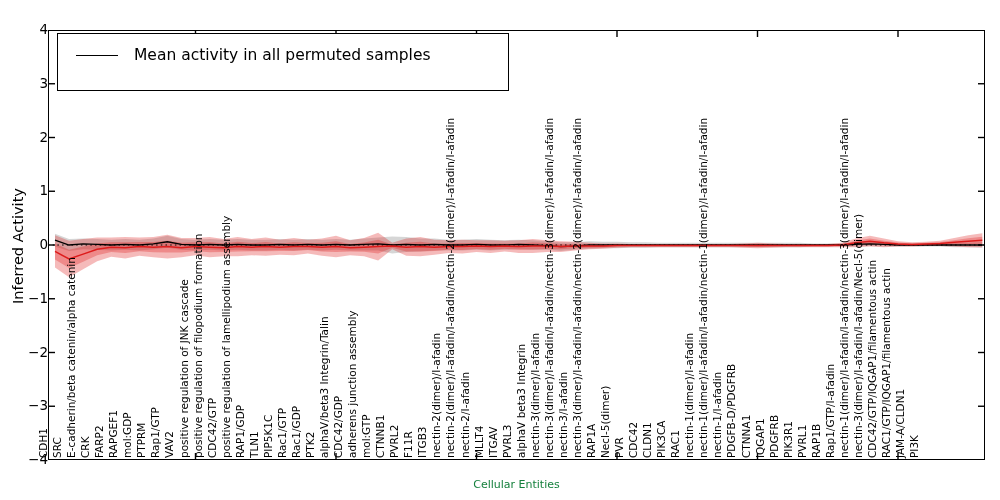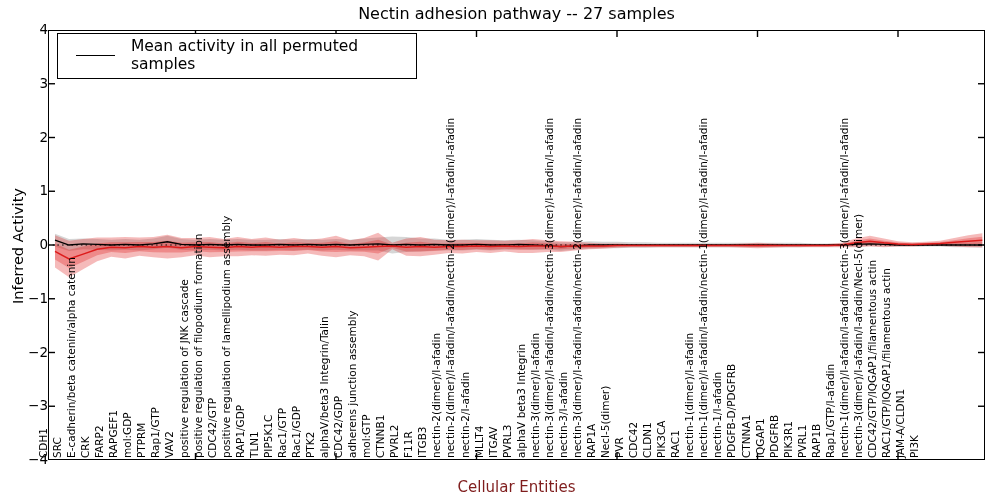--- a/index.html
+++ b/index.html
@@ -3,41 +3,40 @@
 <meta charset="utf-8">
 <style>
   html,body{margin:0;padding:0;background:#ffffff;}
   #figure{position:relative;width:1000px;height:500px;background:#ffffff;
           font-family:"DejaVu Sans","Liberation Sans",sans-serif;overflow:hidden;}
   #title{position:absolute;left:48px;top:4px;width:937px;text-align:center;
          font-size:16px;color:#000;}
   #ylabel{position:absolute;left:-62px;top:238px;width:160px;text-align:center;
           font-size:14.5px;color:#000;transform:rotate(-90deg);}
   #xlabel{position:absolute;left:48px;top:478px;width:937px;text-align:center;
-          font-size:15px;color:#7f1d1d;}
+          font-size:11px;color:#15803d;}
   #plotbox{position:absolute;left:48px;top:30px;width:937px;height:430px;
            border:1.6px solid #000;box-sizing:border-box;background:#fff;}
   #plot-svg{position:absolute;left:48px;top:30px;}
   #yticks .lbl{position:absolute;right:952px;width:40px;text-align:right;
                font-size:13.5px;color:#000;}
   #xticklabels .ent{position:absolute;bottom:42px;white-space:nowrap;
                     font-size:10.5px;line-height:12px;color:#000;
                     transform:rotate(-90deg);transform-origin:0 100%;}
-  #legend{position:absolute;left:57px;top:33px;width:360px;background:#fff;
-          border:1.6px solid #000;box-sizing:border-box;padding:6px 10px 8px 10px;z-index:5;}
+  #legend{position:absolute;left:57px;top:33px;width:452px;background:#fff;
+          border:1.6px solid #000;box-sizing:border-box;padding:6px 10px 20px 10px;z-index:5;}
   .leg-row{display:flex;align-items:center;height:30px;}
   .leg-line{display:inline-block;width:42px;height:0;border-top-width:1.6px;
             border-top-style:solid;margin:0 16px 0 8px;}
   .leg-text{font-size:15.5px;color:#000;}
 </style>
 </head>
 <body>
 
 <div id="figure">
-  <div id="title">Nectin adhesion pathway -- 27 samples</div>
   <div id="ylabel">Inferred Activity</div>
   <div id="xlabel">Cellular Entities</div>
 
   <div id="plotbox"></div>
   <svg id="plot-svg" width="937" height="430">
       <polygon points="7,203.7125 21.05,209.0875 35.1,208.55 49.150000000000006,209.0875 63.2,209.625 77.25,209.0875 91.30000000000001,209.625 105.35000000000001,208.55 119.4,205.8625 133.45,209.0875 147.5,209.625 161.55,209.0875 175.60000000000002,209.625 189.65,209.0875 203.70000000000002,209.625 217.75,209.625 231.8,209.0875 245.85000000000002,209.625 259.9,209.0875 273.95,209.625 288,209.0875 302.05,209.625 316.1,208.55 330.15000000000003,207.475 344.20000000000005,206.4 358.25,206.9375 372.3,208.55 386.35,208.55 400.40000000000003,209.625 414.45000000000005,209.625 428.5,209.0875 442.55,209.625 456.6,210.1625 470.65000000000003,209.625 484.70000000000005,210.1625 498.75,211.2375 512.8,212.3125 526.85,212.3125 540.9,211.2375 554.95,211.775 569,211.775 583.0500000000001,212.3125 597.1,212.3125 611.15,212.85 625.2,212.85 639.25,212.85 653.3000000000001,212.85 667.35,212.85 681.4000000000001,212.85 695.45,212.85 709.5,212.85 723.5500000000001,212.85 737.6,212.85 751.6500000000001,212.85 765.7,213.3875 779.75,213.3875 793.8000000000001,213.3875 807.85,212.3125 821.9000000000001,211.775 835.95,212.3125 850,213.3875 864.0500000000001,213.3875 878.1,213.3875 892.1500000000001,213.3875 906.2,212.85 920.25,212.85 934.3000000000001,212.3125 934.3000000000001,217.6875 920.25,217.15 906.2,217.15 892.1500000000001,216.6125 878.1,216.6125 864.0500000000001,216.6125 850,216.6125 835.95,216.6125 821.9000000000001,216.075 807.85,216.6125 793.8000000000001,216.6125 779.75,216.6125 765.7,216.6125 751.6500000000001,217.15 737.6,217.15 723.5500000000001,217.15 709.5,217.15 695.45,217.15 681.4000000000001,217.15 667.35,217.15 653.3000000000001,217.15 639.25,217.15 625.2,217.15 611.15,217.15 597.1,217.6875 583.0500000000001,217.6875 569,218.225 554.95,218.225 540.9,218.7625 526.85,219.8375 512.8,220.9125 498.75,219.8375 484.70000000000005,219.8375 470.65000000000003,219.3 456.6,219.8375 442.55,220.375 428.5,219.8375 414.45000000000005,220.375 400.40000000000003,220.375 386.35,220.375 372.3,221.45 358.25,221.9875 344.20000000000005,223.6 330.15000000000003,220.375 316.1,220.375 302.05,220.375 288,219.8375 273.95,220.375 259.9,219.8375 245.85000000000002,220.375 231.8,219.8375 217.75,220.375 203.70000000000002,220.375 189.65,219.8375 175.60000000000002,220.375 161.55,219.8375 147.5,220.375 133.45,219.8375 119.4,217.6875 105.35000000000001,219.3 91.30000000000001,220.375 77.25,219.8375 63.2,220.375 49.150000000000006,219.8375 35.1,219.3 21.05,220.9125 7,216.6125" fill="rgba(0,0,0,0.16)" stroke="none"></polygon>
       <polygon points="7,205.325 21.05,210.7 35.1,209.0875 49.150000000000006,207.475 63.2,207.475 77.25,206.9375 91.30000000000001,207.475 105.35000000000001,206.9375 119.4,204.7875 133.45,208.0125 147.5,208.0125 161.55,206.9375 175.60000000000002,209.0875 189.65,206.9375 203.70000000000002,209.0875 217.75,207.475 231.8,209.625 245.85000000000002,208.0125 259.9,209.625 273.95,208.55 288,205.8625 302.05,210.1625 316.1,208.0125 330.15000000000003,202.6375 344.20000000000005,212.85 358.25,208.55 372.3,206.9375 386.35,209.625 400.40000000000003,210.1625 414.45000000000005,209.625 428.5,210.1625 442.55,210.1625 456.6,210.7 470.65000000000003,210.1625 484.70000000000005,209.0875 498.75,210.1625 512.8,211.2375 526.85,211.775 540.9,212.85 554.95,213.3875 569,213.3875 583.0500000000001,213.925 597.1,213.925 611.15,213.925 625.2,213.925 639.25,213.925 653.3000000000001,213.925 667.35,213.925 681.4000000000001,213.925 695.45,213.3875 709.5,212.85 723.5500000000001,213.3875 737.6,213.925 751.6500000000001,213.925 765.7,213.925 779.75,213.925 793.8000000000001,212.85 807.85,208.55 821.9000000000001,205.8625 835.95,208.55 850,211.2375 864.0500000000001,212.3125 878.1,211.775 892.1500000000001,210.7 906.2,208.0125 920.25,205.325 934.3000000000001,203.175 934.3000000000001,217.15 920.25,217.15 906.2,216.6125 892.1500000000001,216.075 878.1,216.075 864.0500000000001,216.6125 850,216.6125 835.95,217.15 821.9000000000001,216.6125 807.85,217.15 793.8000000000001,217.15 779.75,217.15 765.7,217.15 751.6500000000001,217.15 737.6,217.15 723.5500000000001,217.6875 709.5,218.225 695.45,217.6875 681.4000000000001,217.15 667.35,217.15 653.3000000000001,217.15 639.25,217.15 625.2,217.15 611.15,217.15 597.1,217.15 583.0500000000001,217.15 569,217.6875 554.95,218.7625 540.9,219.3 526.85,220.375 512.8,221.9875 498.75,221.9875 484.70000000000005,223.0625 470.65000000000003,223.0625 456.6,221.45 442.55,223.0625 428.5,221.9875 414.45000000000005,223.6 400.40000000000003,223.0625 386.35,224.675 372.3,226.2875 358.25,225.75 344.20000000000005,219.3 330.15000000000003,230.5875 316.1,226.2875 302.05,225.2125 288,227.3625 273.95,225.75 259.9,223.6 245.85000000000002,225.2125 231.8,224.675 217.75,225.75 203.70000000000002,225.2125 189.65,226.2875 175.60000000000002,226.2875 161.55,227.3625 147.5,225.2125 133.45,227.3625 119.4,228.4375 105.35000000000001,227.3625 91.30000000000001,225.75 77.25,228.4375 63.2,226.825 49.150000000000006,231.125 35.1,239.1875 21.05,247.25 7,237.575" fill="rgba(221,28,28,0.30)" stroke="none"></polygon>
       <polygon points="7,213.3875 21.05,219.8375 35.1,216.6125 49.150000000000006,213.3875 63.2,212.3125 77.25,212.3125 91.30000000000001,212.04375 105.35000000000001,212.04375 119.4,210.7 133.45,212.85 147.5,212.3125 161.55,212.04375 175.60000000000002,213.3875 189.65,211.775 203.70000000000002,213.11875 217.75,212.04375 231.8,213.3875 245.85000000000002,212.3125 259.9,213.11875 273.95,212.85 288,211.2375 302.05,213.925 316.1,212.58125 330.15000000000003,209.625 344.20000000000005,214.4625 358.25,212.85 372.3,211.775 386.35,213.3875 400.40000000000003,213.3875 414.45000000000005,213.11875 428.5,213.11875 442.55,213.3875 456.6,213.3875 470.65000000000003,213.3875 484.70000000000005,212.58125 498.75,213.11875 512.8,213.925 526.85,213.925 540.9,214.4625 554.95,214.73125 569,214.4625 583.0500000000001,214.73125 597.1,214.73125 611.15,214.73125 625.2,214.73125 639.25,214.73125 653.3000000000001,214.73125 667.35,214.73125 681.4000000000001,214.73125 695.45,214.4625 709.5,214.19375 723.5500000000001,214.4625 737.6,214.73125 751.6500000000001,214.73125 765.7,214.73125 779.75,214.73125 793.8000000000001,213.925 807.85,210.7 821.9000000000001,208.55 835.95,210.7 850,212.58125 864.0500000000001,213.3875 878.1,212.85 892.1500000000001,212.04375 906.2,210.1625 920.25,208.28125 934.3000000000001,206.66875 934.3000000000001,213.65625 920.25,214.19375 906.2,214.4625 892.1500000000001,214.73125 878.1,215 864.0500000000001,215.5375 850,215.26875 835.95,215 821.9000000000001,213.925 807.85,215 793.8000000000001,216.075 779.75,216.34375 765.7,216.34375 751.6500000000001,216.34375 737.6,216.34375 723.5500000000001,216.6125 709.5,216.88125 695.45,216.6125 681.4000000000001,216.34375 667.35,216.34375 653.3000000000001,216.34375 639.25,216.34375 625.2,216.34375 611.15,216.34375 597.1,216.34375 583.0500000000001,216.34375 569,216.6125 554.95,217.41875 540.9,217.6875 526.85,218.225 512.8,219.3 498.75,219.03125 484.70000000000005,219.56875 470.65000000000003,219.8375 456.6,218.7625 442.55,219.8375 428.5,219.03125 414.45000000000005,220.10625 400.40000000000003,219.8375 386.35,220.9125 372.3,221.45 358.25,221.45 344.20000000000005,217.6875 330.15000000000003,223.6 316.1,221.71875 302.05,221.45 288,221.9875 273.95,221.45 259.9,220.10625 245.85000000000002,220.9125 231.8,220.9125 217.75,221.18125 203.70000000000002,221.18125 189.65,221.45 175.60000000000002,221.9875 161.55,222.25625 147.5,220.9125 133.45,222.525 119.4,222.525 105.35000000000001,222.25625 91.30000000000001,221.18125 77.25,223.0625 63.2,221.9875 49.150000000000006,225.2125 35.1,231.6625 21.05,238.1125 7,229.5125" fill="rgba(221,28,28,0.30)" stroke="none"></polygon>
       <line x1="0" y1="215" x2="937" y2="215" stroke="#000" stroke-width="1.2" stroke-dasharray="1.5,3.2"></line>
       <polyline points="7,210.1625 21.05,215 35.1,213.925 49.150000000000006,214.4625 63.2,215 77.25,214.4625 91.30000000000001,215 105.35000000000001,213.925 119.4,211.775 133.45,214.4625 147.5,215 161.55,214.4625 175.60000000000002,215 189.65,214.4625 203.70000000000002,215 217.75,215 231.8,214.4625 245.85000000000002,215 259.9,214.4625 273.95,215 288,214.4625 302.05,215 316.1,214.4625 330.15000000000003,213.925 344.20000000000005,215 358.25,214.4625 372.3,215 386.35,214.4625 400.40000000000003,215 414.45000000000005,215 428.5,214.4625 442.55,215 456.6,215 470.65000000000003,214.4625 484.70000000000005,215 498.75,215.5375 512.8,216.6125 526.85,216.075 540.9,215 554.95,215 569,215 583.0500000000001,215 597.1,215 611.15,215 625.2,215 639.25,215 653.3000000000001,215 667.35,215 681.4000000000001,215 695.45,215 709.5,215 723.5500000000001,215 737.6,215 751.6500000000001,215 765.7,215 779.75,215 793.8000000000001,215 807.85,214.4625 821.9000000000001,213.925 835.95,214.4625 850,215 864.0500000000001,215 878.1,215 892.1500000000001,215 906.2,215 920.25,215 934.3000000000001,215" fill="none" stroke="#000000" stroke-width="1.3"></polyline>

